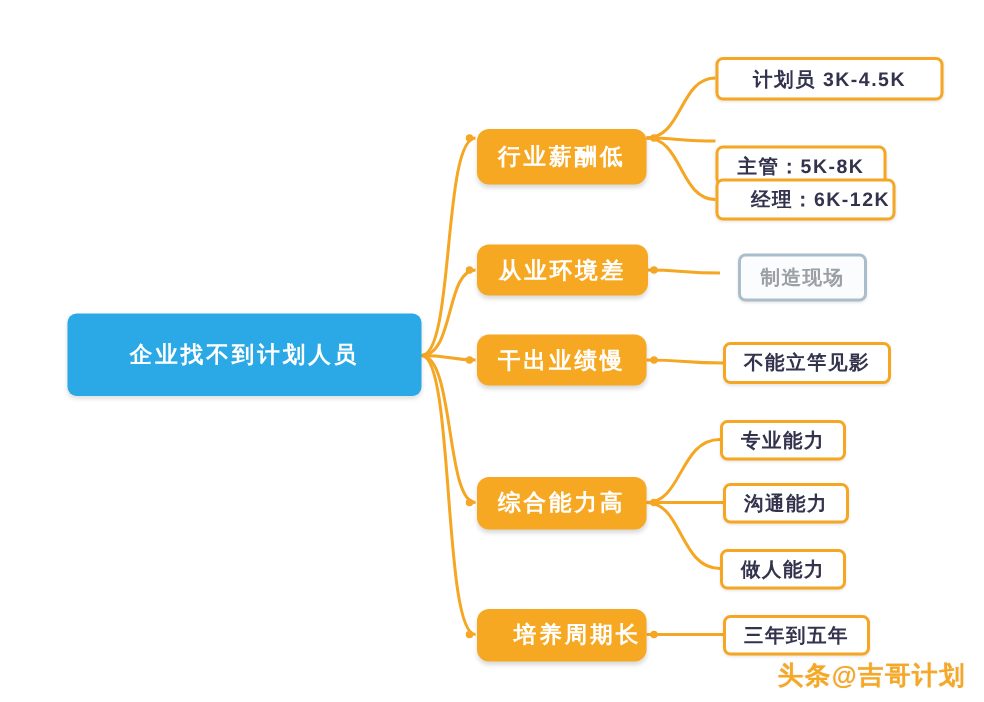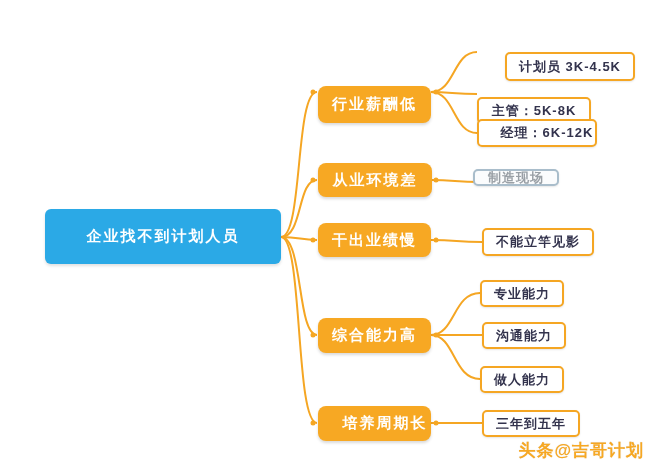--- a/index.html
+++ b/index.html
@@ -32,24 +32,24 @@
   .leaf.muted {
     border-color:var(--muted-border); color:var(--muted-text); background:#fbfcfd;
   }
   
   .root       { left:45px;  top:209px; width:236px; height:55px; }
   .branch-0   { left:318px; top:86px;  width:113px; height:37px; }
   .branch-1   { left:318px; top:163px; width:114px; height:34px; }
   .branch-2   { left:318px; top:223px; width:113px; height:34px; }
   .branch-3   { left:318px; top:318px; width:113px; height:35px; }
   .branch-4   { left:318px; top:406px; width:113px; height:35px;padding-left:21px; }
-  .leaf-0-0   { left:477px; top:52px;  width:130px; height:29px;margin-left:28px; }
+  .leaf-0-0   { left:477px; top:38px;  width:152px; height:29px; }
   .leaf-0-1   { left:477px; top:97px;  width:114px; height:27px; }
   .leaf-0-2   { left:477px; top:119px; width:120px; height:28px;padding-left:20px; }
-  .leaf-1-0   { left:473px; top:169px; width:86px;  height:17px; }
+  .leaf-1-0   { left:492px; top:169px; width:86px;  height:32px; }
   .leaf-2-0   { left:482px; top:228px; width:112px; height:28px; }
   .leaf-3-0   { left:480px; top:280px; width:84px;  height:27px; }
   .leaf-3-1   { left:482px; top:322px; width:84px;  height:27px; }
   .leaf-3-2   { left:480px; top:366px; width:84px;  height:27px; }
   .leaf-4-0   { left:482px; top:410px; width:98px;  height:27px; }
   .watermark {
     position:absolute; right:12px; bottom:6px;
     color:var(--branch-bg); font-size:17px; font-weight:bold; letter-spacing:1px;
     text-shadow:0 1px 0 rgba(255,255,255,0.8), 0 0 1px rgba(0,0,0,0.2);
   }

